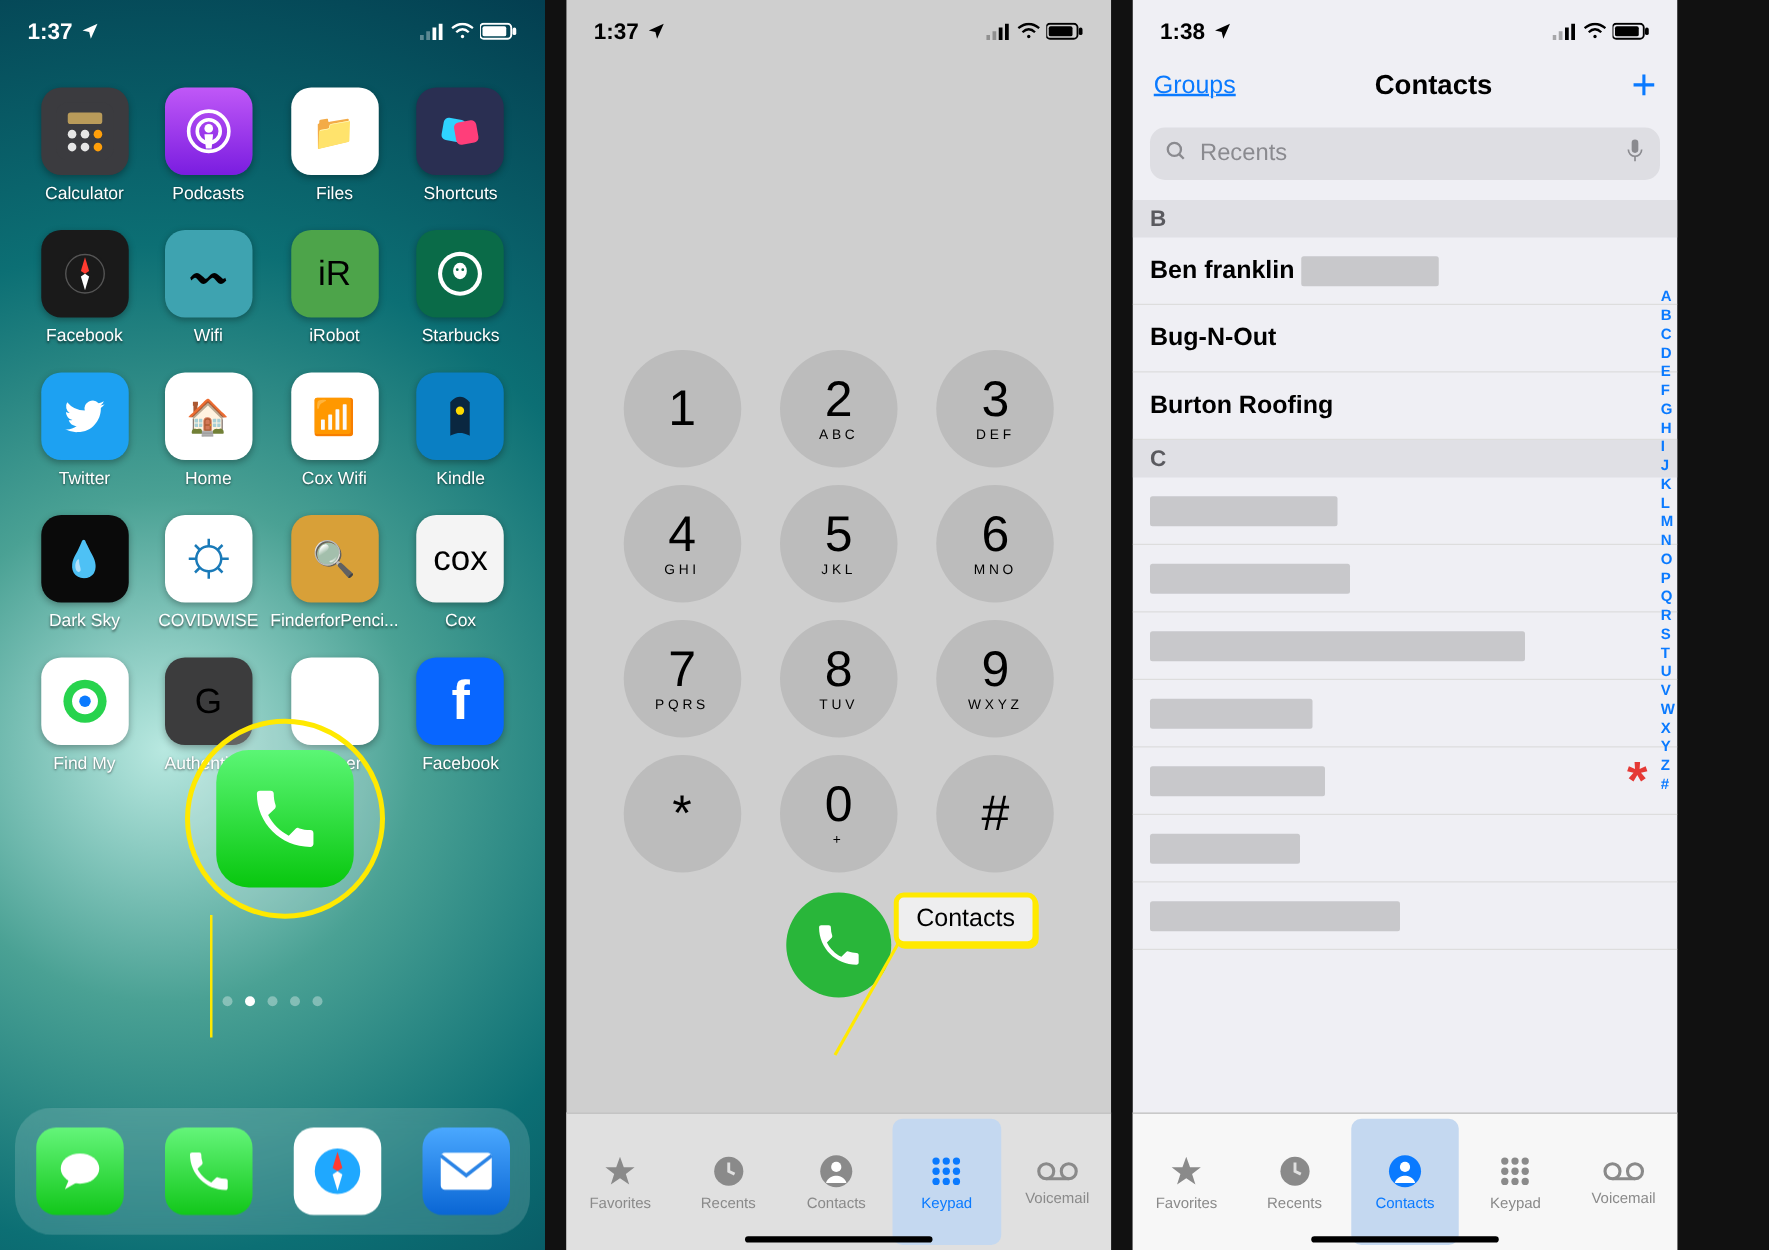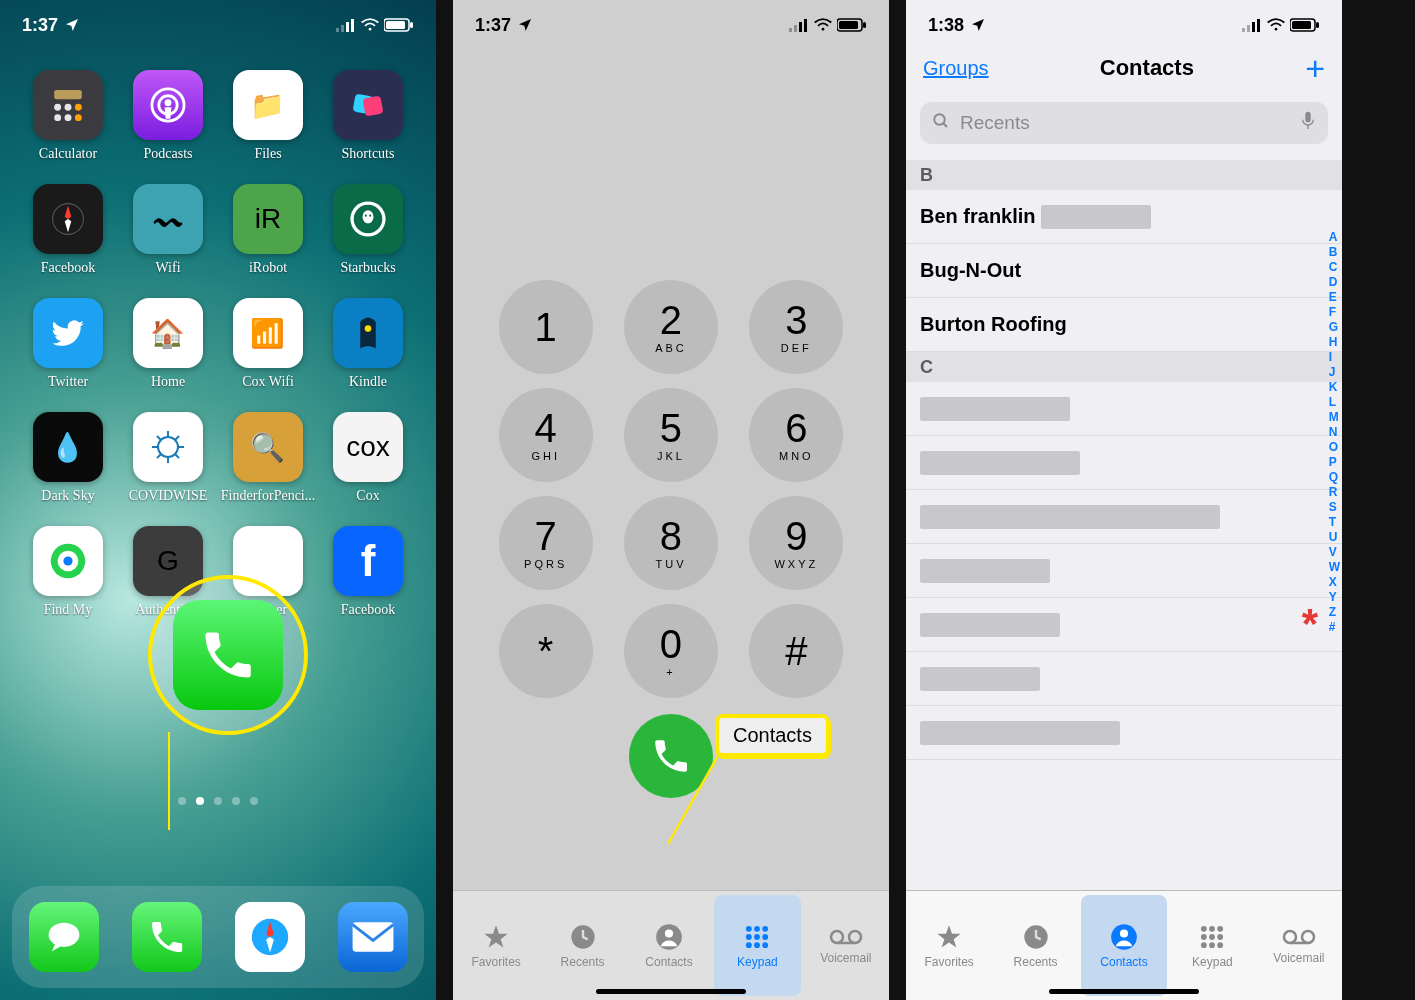--- a/index.html
+++ b/index.html
@@ -14,21 +14,21 @@
   .status .right { display:flex; align-items:center; gap:4px;}
   .status.light { color:#fff;}
   .status.dark { color:#000;}
   .status svg { display:block; }
 
   
   .home-bg { position:absolute; inset:0; background: radial-gradient(circle at 30% 60%, #b8e8e0 0%, #4aa194 30%, #0c6f74 60%, #033e50 100%); }
   .apps { position:absolute; top:70px; left:0; right:0; display:grid; grid-template-columns:repeat(4,1fr); row-gap:22px; padding:0 18px;}
   .app { display:flex; flex-direction:column; align-items:center;}
   .app .tile { width:70px; height:70px; border-radius:16px; display:flex; align-items:center; justify-content:center; font-size:34px; box-shadow:0 2px 6px rgba(0,0,0,.3);}
-  .app .lbl { margin-top:6px; color:#fff; font-size:14px; text-shadow:0 1px 2px rgba(0,0,0,.6); white-space:nowrap; font-family:Liberation Serif, serif;}
+  .app .lbl { margin-top:6px; color:#fff; font-size:14px; text-shadow:0 1px 2px rgba(0,0,0,.6); white-space:nowrap; }
   .page-dots { position:absolute; bottom:195px; left:0; right:0; display:flex; justify-content:center; gap:10px;}
   .page-dots span { width:8px; height:8px; border-radius:50%; background:rgba(255,255,255,.35);}
   .page-dots span.on { background:#fff;}
   .dock { position:absolute; bottom:12px; left:12px; right:12px; height:102px; border-radius:30px; background:rgba(255,255,255,.15); backdrop-filter:blur(10px); display:flex; align-items:center; justify-content:space-around;}
   .dock .tile { width:70px; height:70px; border-radius:16px; display:flex; align-items:center; justify-content:center; font-size:34px;}
   .callout { position:absolute; width:160px; height:160px; left:148px; top:575px; border-radius:50%; border:4px solid #ffe900; display:flex; align-items:center; justify-content:center; background:rgba(255,255,255,.2); z-index:5;}
   .callout .tile { width:110px; height:110px; border-radius:26px; background:linear-gradient(#5bf675,#08c70e); display:flex; align-items:center; justify-content:center;}
   .leader1 { position:absolute; left:168px; top:732px; width:2px; height:98px; background:#ffe900; z-index:4;}
 
   

